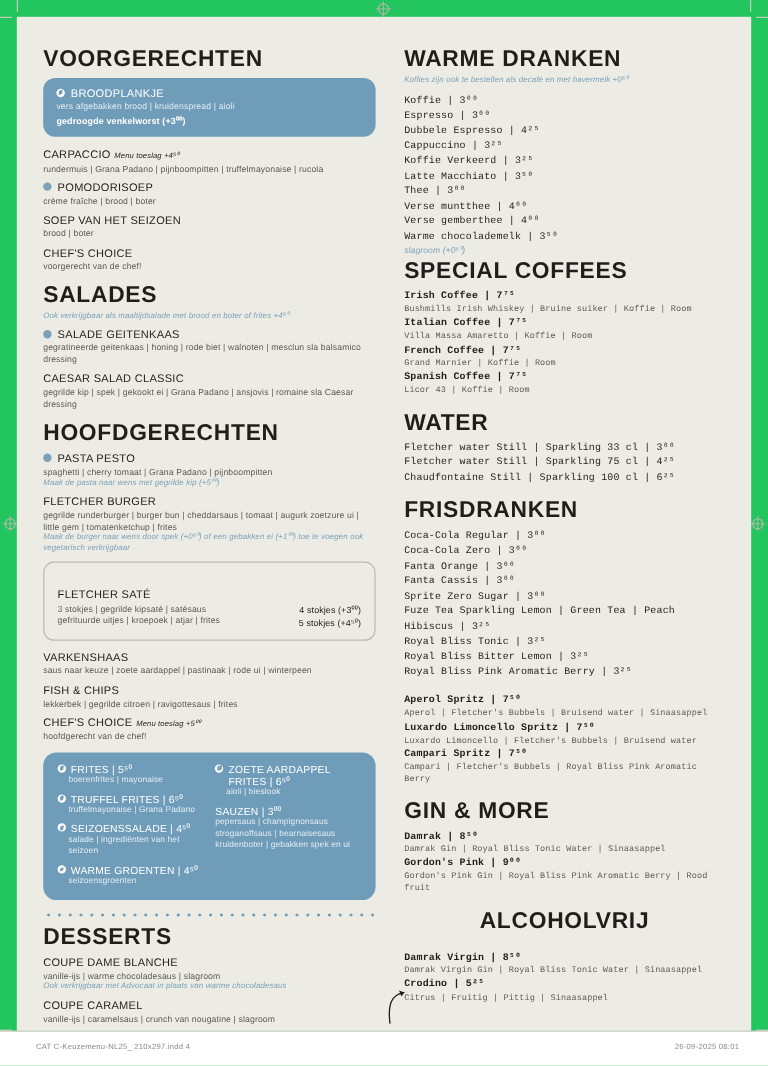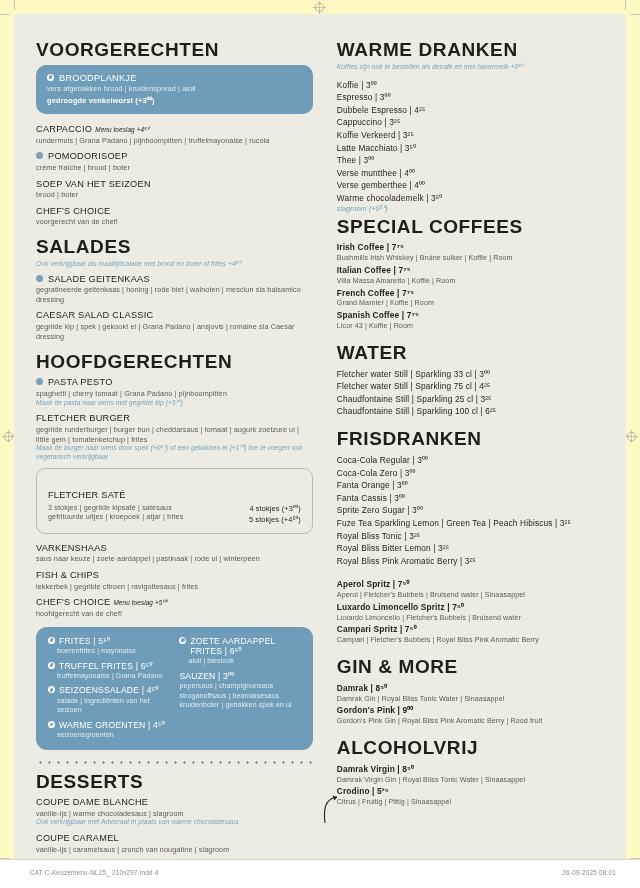--- a/index.html
+++ b/index.html
@@ -4,21 +4,21 @@
 <style>
   * { box-sizing: border-box; margin: 0; padding: 0; }
   html, body {
     width: 640px; height: 888px;
     background: #ffffff;
     font-family: "Liberation Sans", sans-serif;
   }
   .page {
     position: relative;
     width: 640px; height: 888px;
-    background: #fef9c3;
+    background: #22c55e;
     overflow: hidden;
   }
   .sheet {
     position: absolute;
     left: 14px; top: 14px;
     width: 612px; height: 845px;
     background: #edece4;
   }
   .crop-mark {
     position: absolute;
@@ -172,20 +172,21 @@
     line-height: 1.5;
     letter-spacing: 0.1px;
   }
 
   
   .drink-line {
     font-size: 8.3px;
     color: #211d1a;
     letter-spacing: 0.15px;
     line-height: 1.52;
+    font-family: Liberation Mono, monospace;
   }
   .drink-line.sub {
     font-size: 7.1px;
     color: #5d5951;
     letter-spacing: 0.1px;
     line-height: 1.4;
   }
   .drink-line.bold { font-weight: bold; }
   .drink-note {
     font-size: 7.1px;
@@ -523,21 +524,20 @@
           <div class="drink-line sub">Grand Marnier | Koffie | Room</div>
           <div class="drink-line bold">Spanish Coffee | 7⁷⁵</div>
           <div class="drink-line sub">Licor 43 | Koffie | Room</div>
         </div>
 
         <div class="block-gap"></div>
         <h2 class="section tight" style="margin-bottom:5px;">WATER</h2>
         <div class="drink-group">
           <div class="drink-line">Fletcher water Still | Sparkling 33 cl | 3⁰⁰</div>
           <div class="drink-line">Fletcher water Still | Sparkling 75 cl | 4²⁵</div>
-          <div class="drink-line">Chaudfontaine Still | Sparkling 25 cl | 3²⁵</div>
           <div class="drink-line">Chaudfontaine Still | Sparkling 100 cl | 6²⁵</div>
         </div>
 
         <div class="block-gap"></div>
         <h2 class="section tight" style="margin-bottom:5px;">FRISDRANKEN</h2>
         <div class="drink-group">
           <div class="drink-line">Coca-Cola Regular | 3⁰⁰</div>
           <div class="drink-line">Coca-Cola Zero | 3⁰⁰</div>
           <div class="drink-line">Fanta Orange | 3⁰⁰</div>
           <div class="drink-line">Fanta Cassis | 3⁰⁰</div>
@@ -561,21 +561,21 @@
         <div class="block-gap"></div>
         <h2 class="section tight" style="margin-bottom:5px;">GIN &amp; MORE</h2>
         <div class="drink-group">
           <div class="drink-line bold">Damrak | 8⁵⁰</div>
           <div class="drink-line sub">Damrak Gin | Royal Bliss Tonic Water | Sinaasappel</div>
           <div class="drink-line bold">Gordon's Pink | 9⁰⁰</div>
           <div class="drink-line sub">Gordon's Pink Gin | Royal Bliss Pink Aromatic Berry | Rood fruit</div>
         </div>
 
         <div class="block-gap"></div>
-        <h2 class="section tight" style="margin-bottom:5px;">ALCOHOLVRIJ</h2>
+        <h2 class="section tight" style="margin-bottom:15px;text-align:center;">ALCOHOLVRIJ</h2>
         <div class="drink-group arrow-wrap">
           <div class="drink-line bold">Damrak Virgin | 8⁵⁰</div>
           <div class="drink-line sub">Damrak Virgin Gin | Royal Bliss Tonic Water | Sinaasappel</div>
           <div class="drink-line bold">Crodino | 5²⁵</div>
           <div class="drink-line sub">Citrus | Fruitig | Pittig | Sinaasappel</div>
 
           <div class="arrow-svg" style="left:-16px; top:30px;">
             <svg width="20" height="34" viewBox="0 0 20 34">
               <path d="M16 4 C 5 6, 2 14, 4 30" fill="none" stroke="#211d1a" stroke-width="1.1"></path>
               <path d="M16 4 L 11.5 2.5 L 13.5 7.5 Z" fill="#211d1a"></path>

